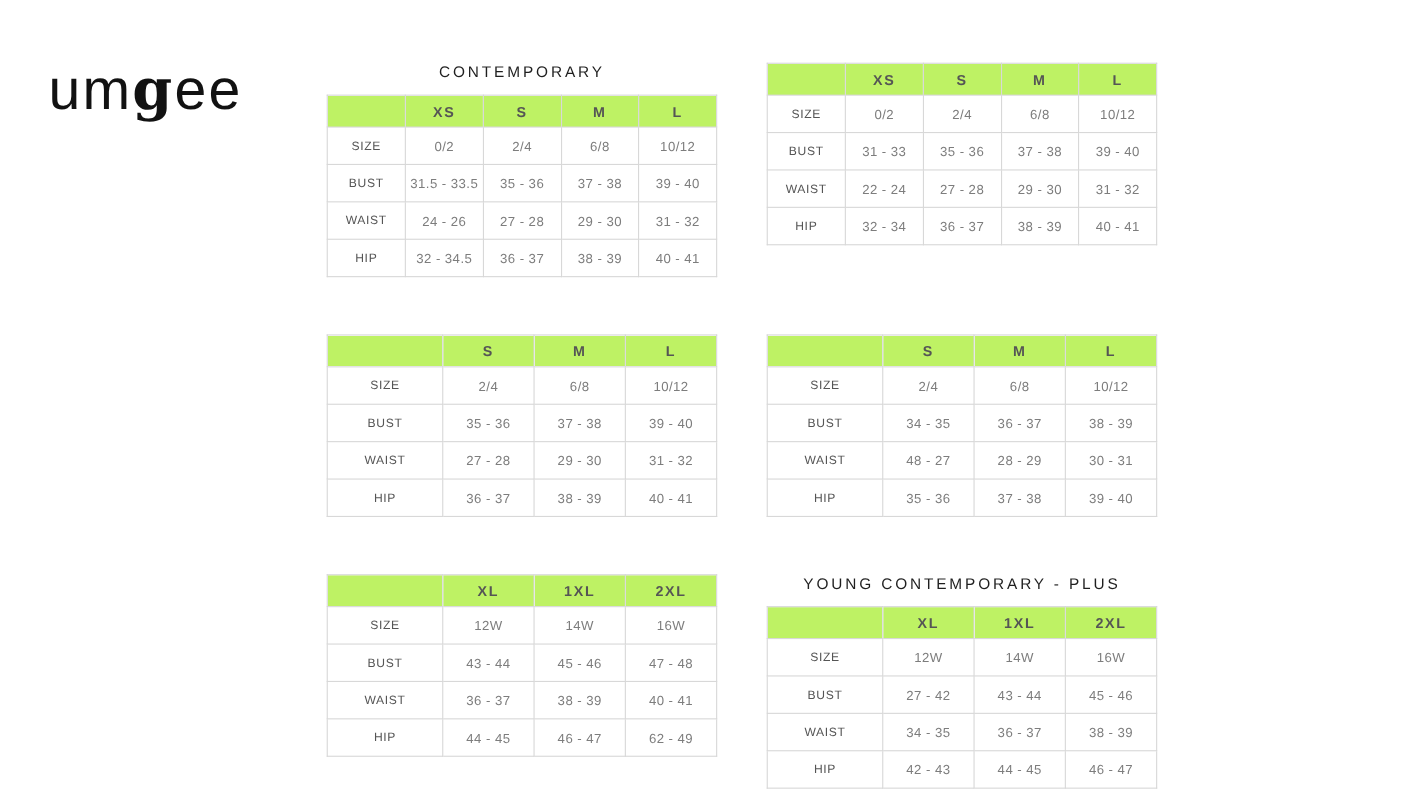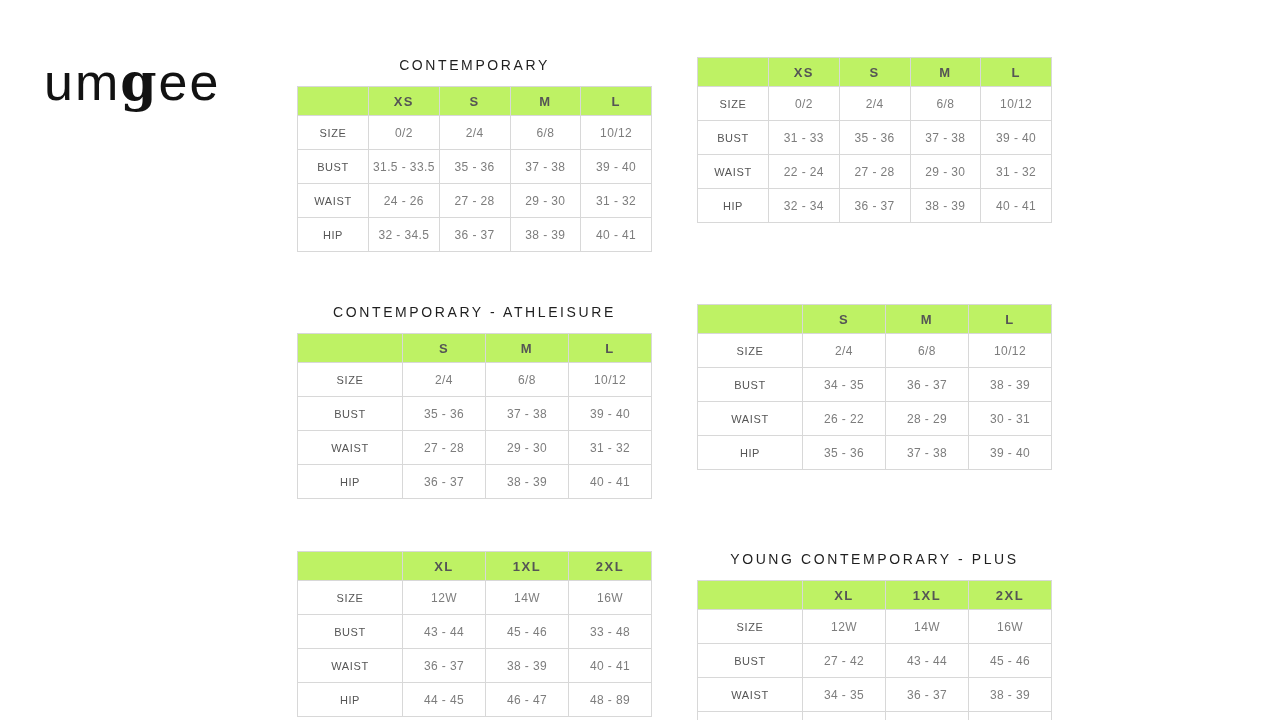--- a/index.html
+++ b/index.html
@@ -172,21 +172,20 @@
               <td class="rowlabel">HIP</td>
               <td class="val">32 - 34</td>
               <td class="val">36 - 37</td>
               <td class="val">38 - 39</td>
               <td class="val">40 - 41</td>
             </tr>
           </tbody>
         </table>
       </section>
       <section class="chart-group">
-        <h2 class="group-title">CONTEMPORARY - ATHLEISURE</h2>
         <table class="size-table cols3">
           <colgroup>
             <col class="labelcol">
             <col class="datacol">
             <col class="datacol">
             <col class="datacol">
           </colgroup>
           <thead>
             <tr>
               <th class="corner"></th>
@@ -247,21 +246,21 @@
               <td class="val">10/12</td>
             </tr>
             <tr>
               <td class="rowlabel">BUST</td>
               <td class="val">34 - 35</td>
               <td class="val">36 - 37</td>
               <td class="val">38 - 39</td>
             </tr>
             <tr>
               <td class="rowlabel">WAIST</td>
-              <td class="val">26 - 22</td>
+              <td class="val">48 - 27</td>
               <td class="val">28 - 29</td>
               <td class="val">30 - 31</td>
             </tr>
             <tr>
               <td class="rowlabel">HIP</td>
               <td class="val">35 - 36</td>
               <td class="val">37 - 38</td>
               <td class="val">39 - 40</td>
             </tr>
           </tbody>
@@ -287,33 +286,33 @@
             <tr>
               <td class="rowlabel">SIZE</td>
               <td class="val">12W</td>
               <td class="val">14W</td>
               <td class="val">16W</td>
             </tr>
             <tr>
               <td class="rowlabel">BUST</td>
               <td class="val">43 - 44</td>
               <td class="val">45 - 46</td>
-              <td class="val">33 - 48</td>
+              <td class="val">47 - 48</td>
             </tr>
             <tr>
               <td class="rowlabel">WAIST</td>
               <td class="val">36 - 37</td>
               <td class="val">38 - 39</td>
               <td class="val">40 - 41</td>
             </tr>
             <tr>
               <td class="rowlabel">HIP</td>
               <td class="val">44 - 45</td>
               <td class="val">46 - 47</td>
-              <td class="val">48 - 89</td>
+              <td class="val">62 - 49</td>
             </tr>
           </tbody>
         </table>
       </section>
       <section class="chart-group">
         <h2 class="group-title">YOUNG CONTEMPORARY - PLUS</h2>
         <table class="size-table cols3">
           <colgroup>
             <col class="labelcol">
             <col class="datacol">

